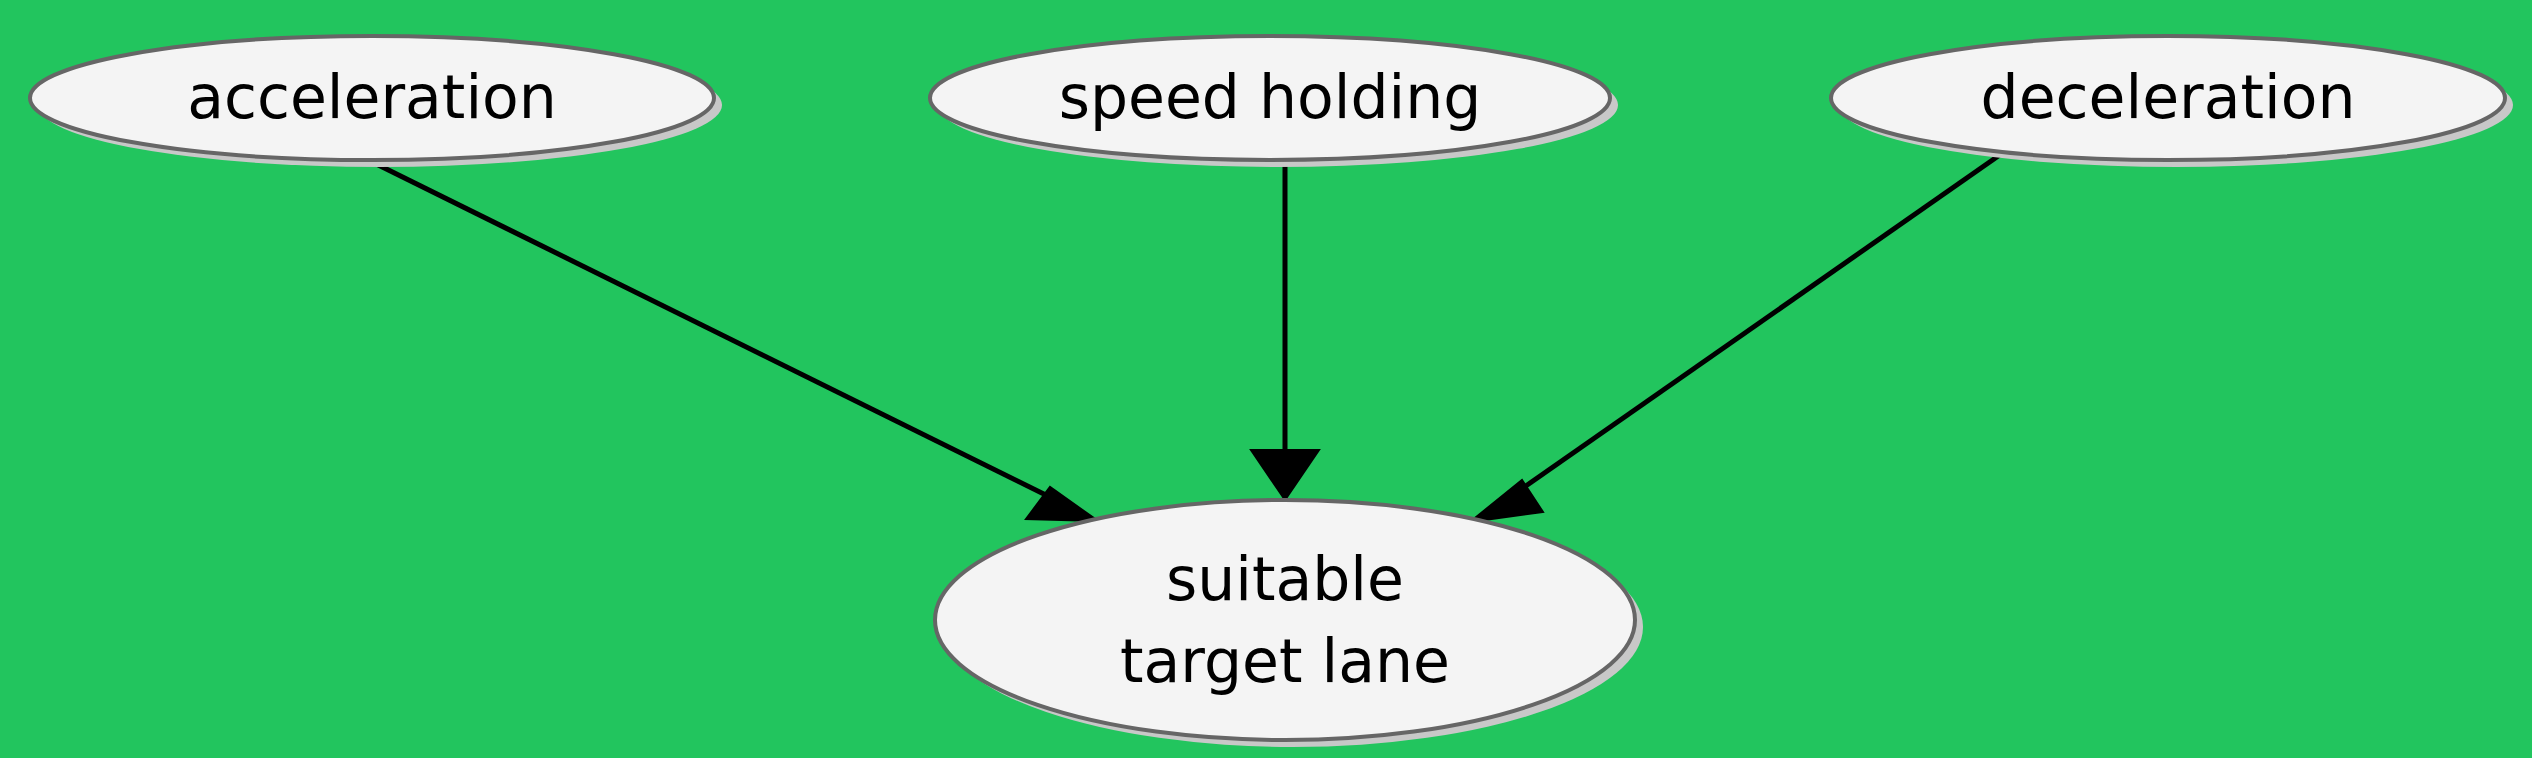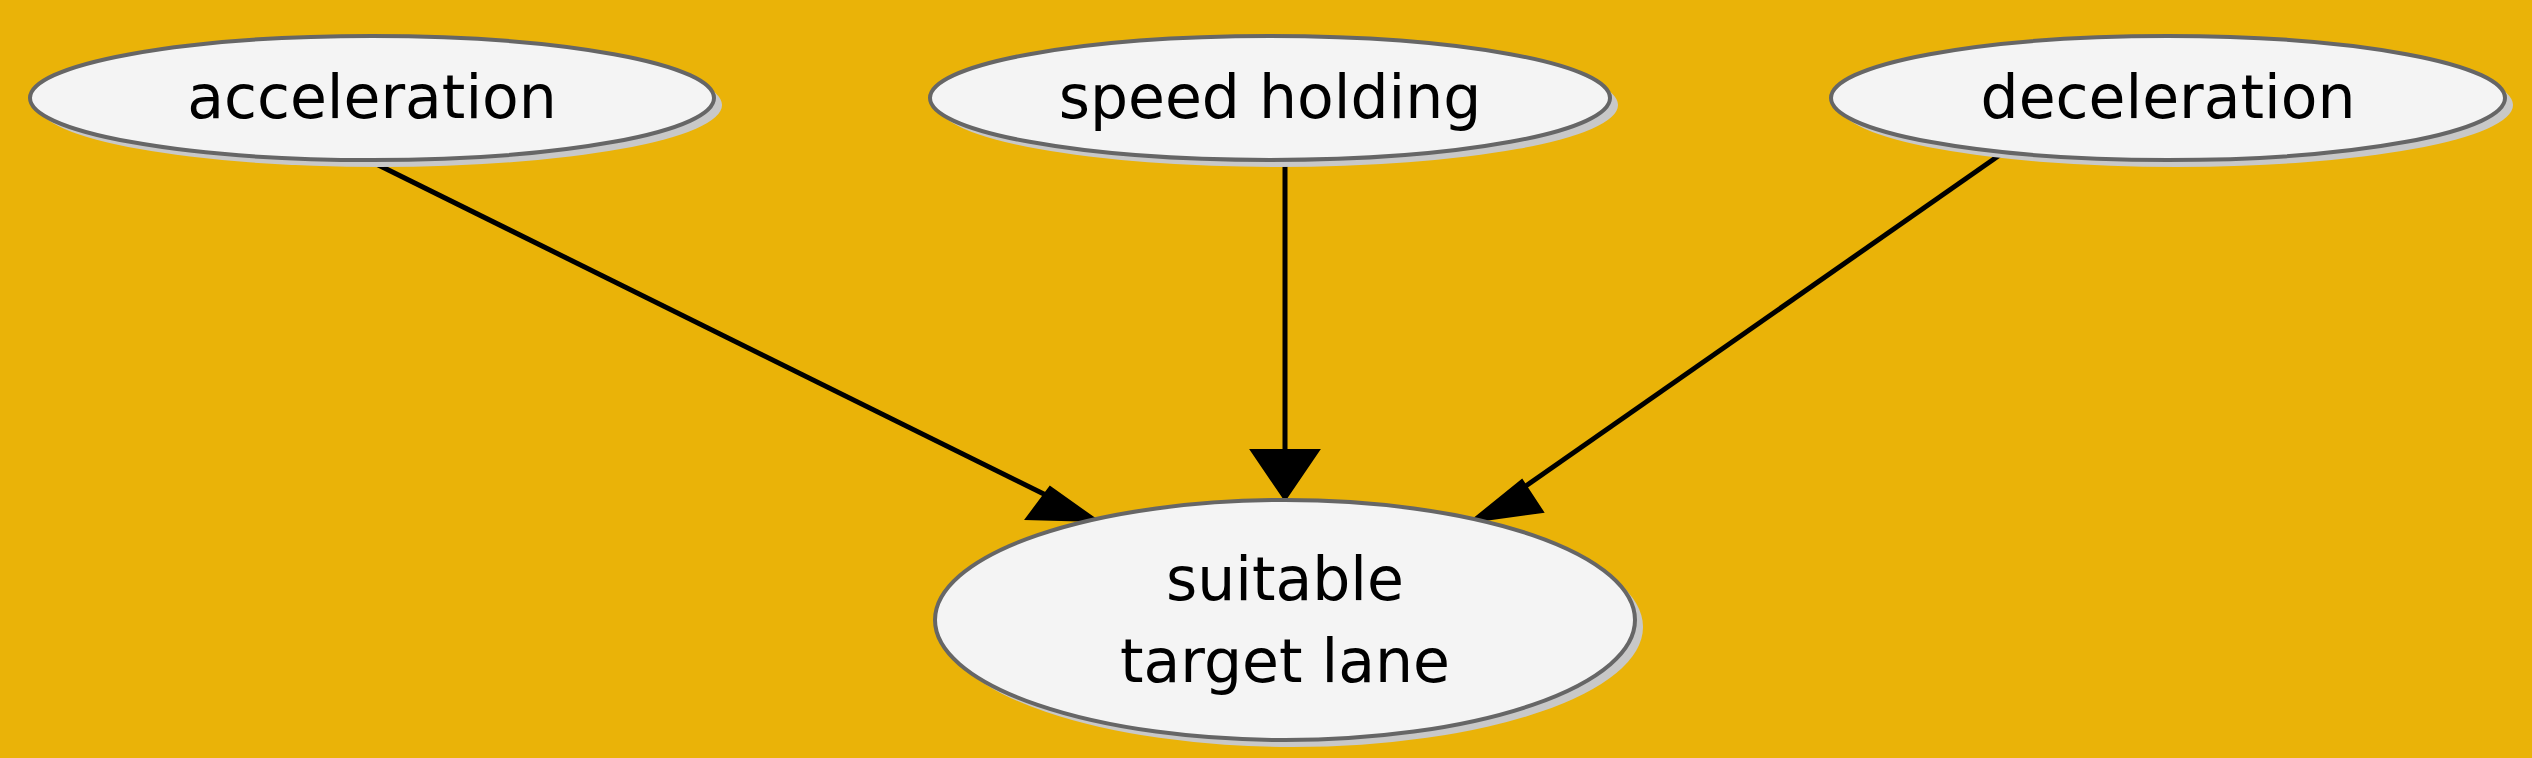--- a/index.html
+++ b/index.html
@@ -8,21 +8,21 @@
     padding: 0;
     background: #ffffff;
   }
   body {
     font-family: "DejaVu Sans", sans-serif;
   }
   #canvas {
     position: relative;
     width: 2532px;
     height: 758px;
-    background: #eab308;
+    background: #22c55e;
     overflow: hidden;
   }
   #graph-svg {
     position: absolute;
     top: 0;
     left: 0;
     width: 2532px;
     height: 758px;
   }
   .node-ellipse {

